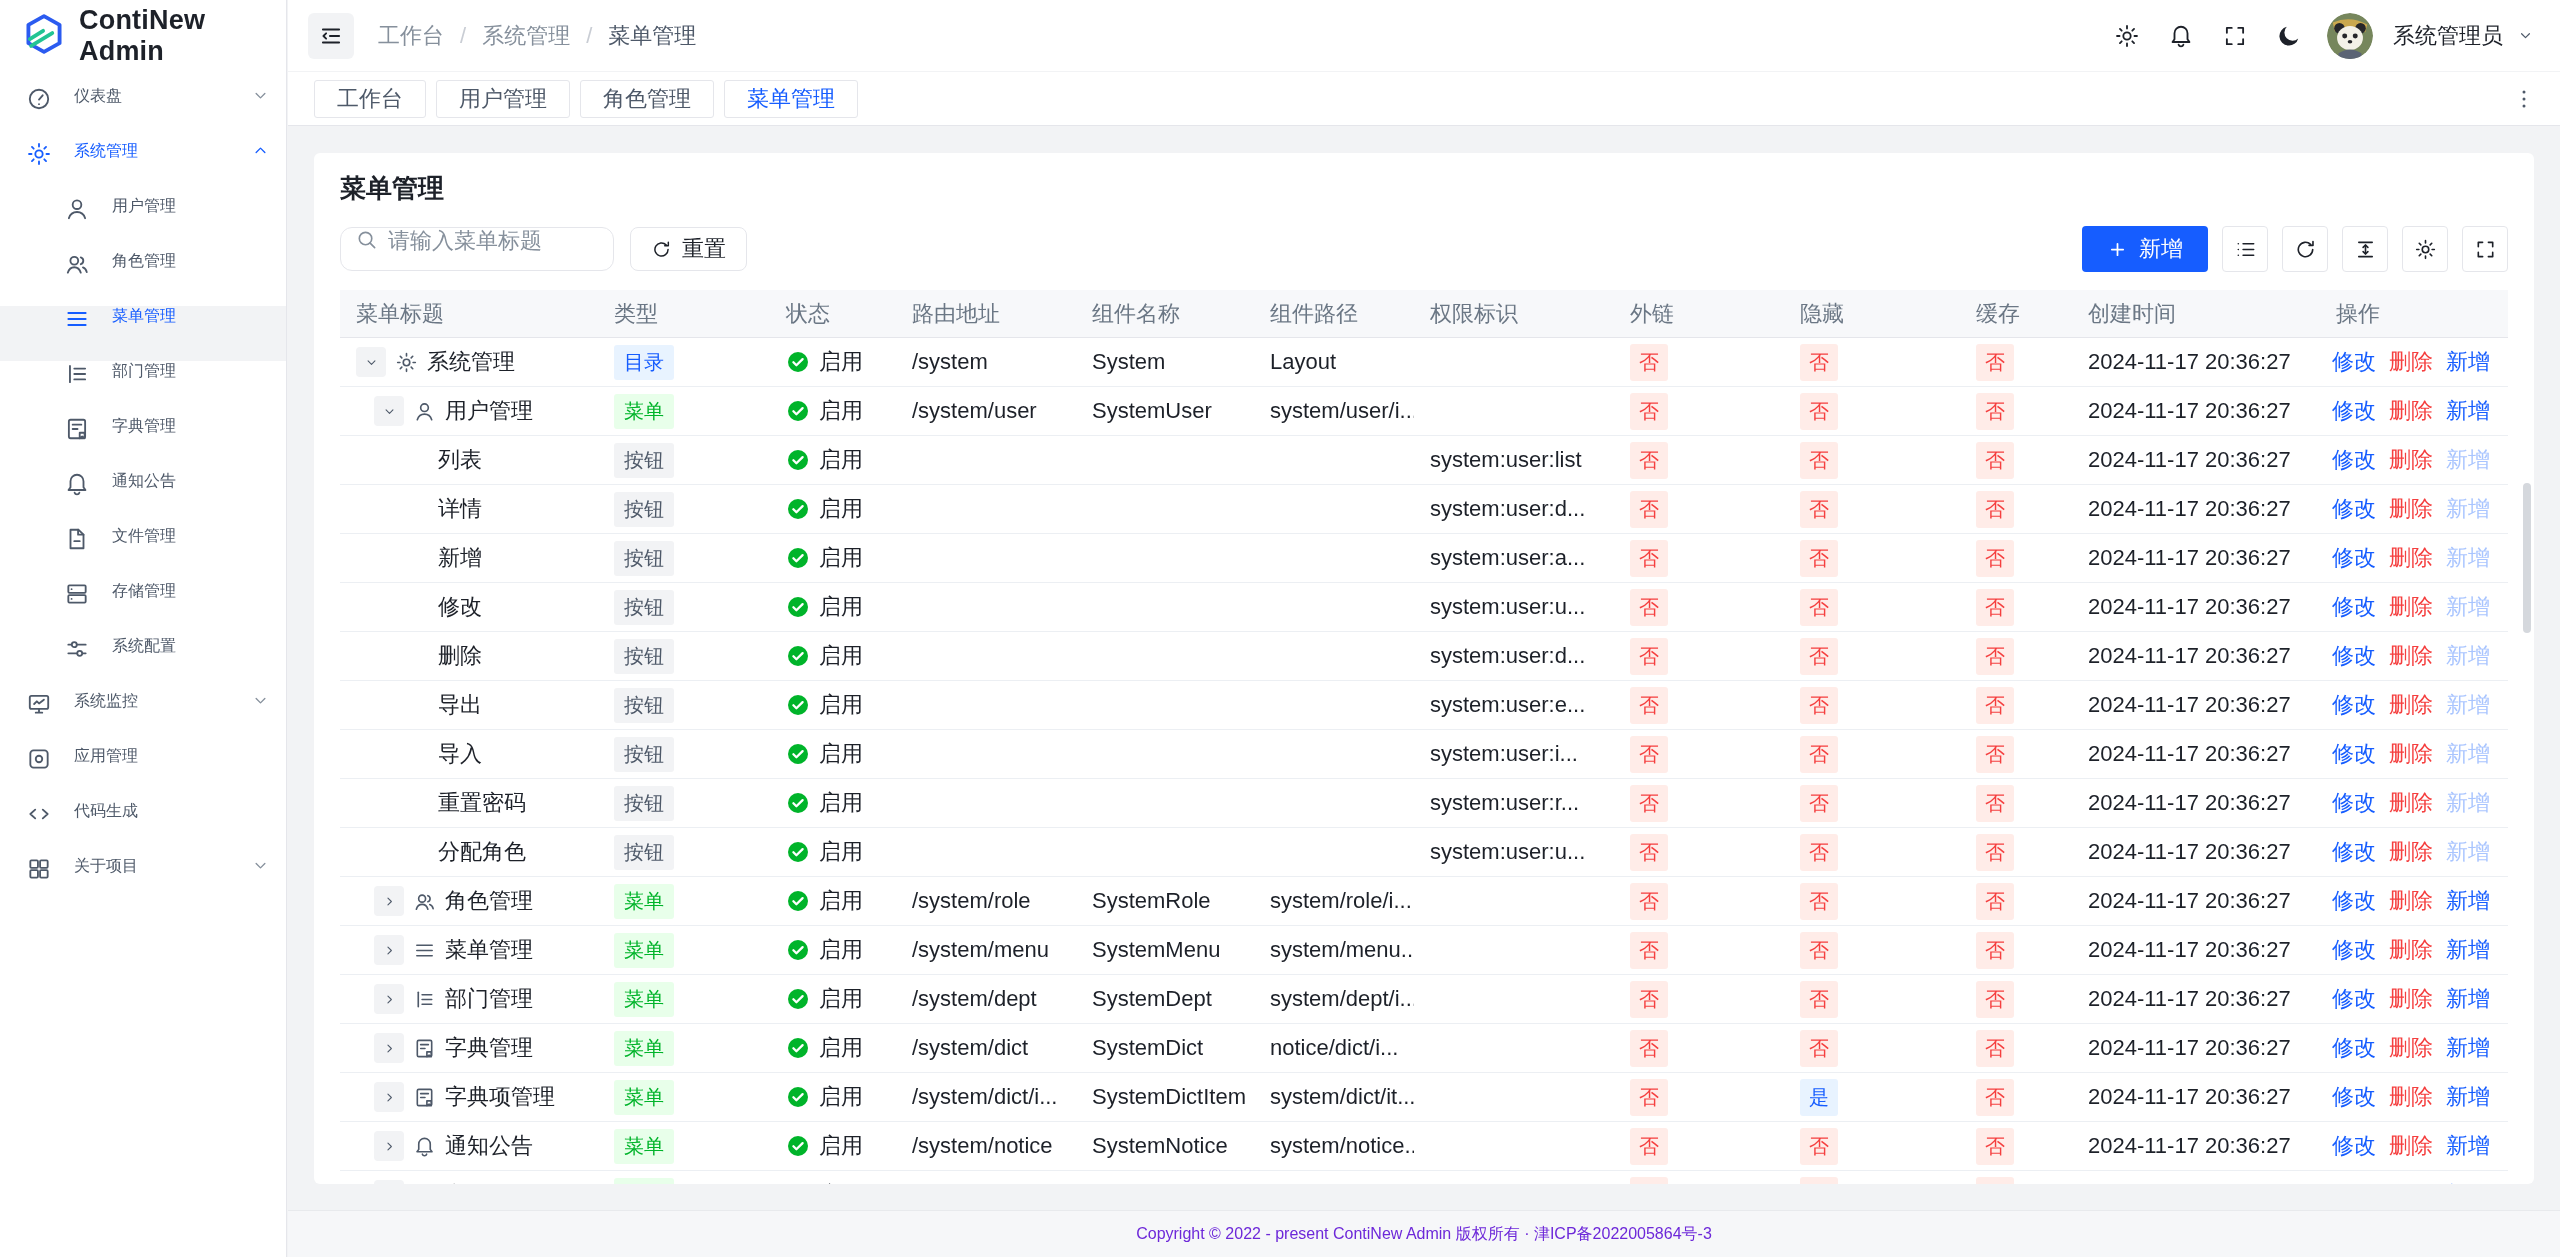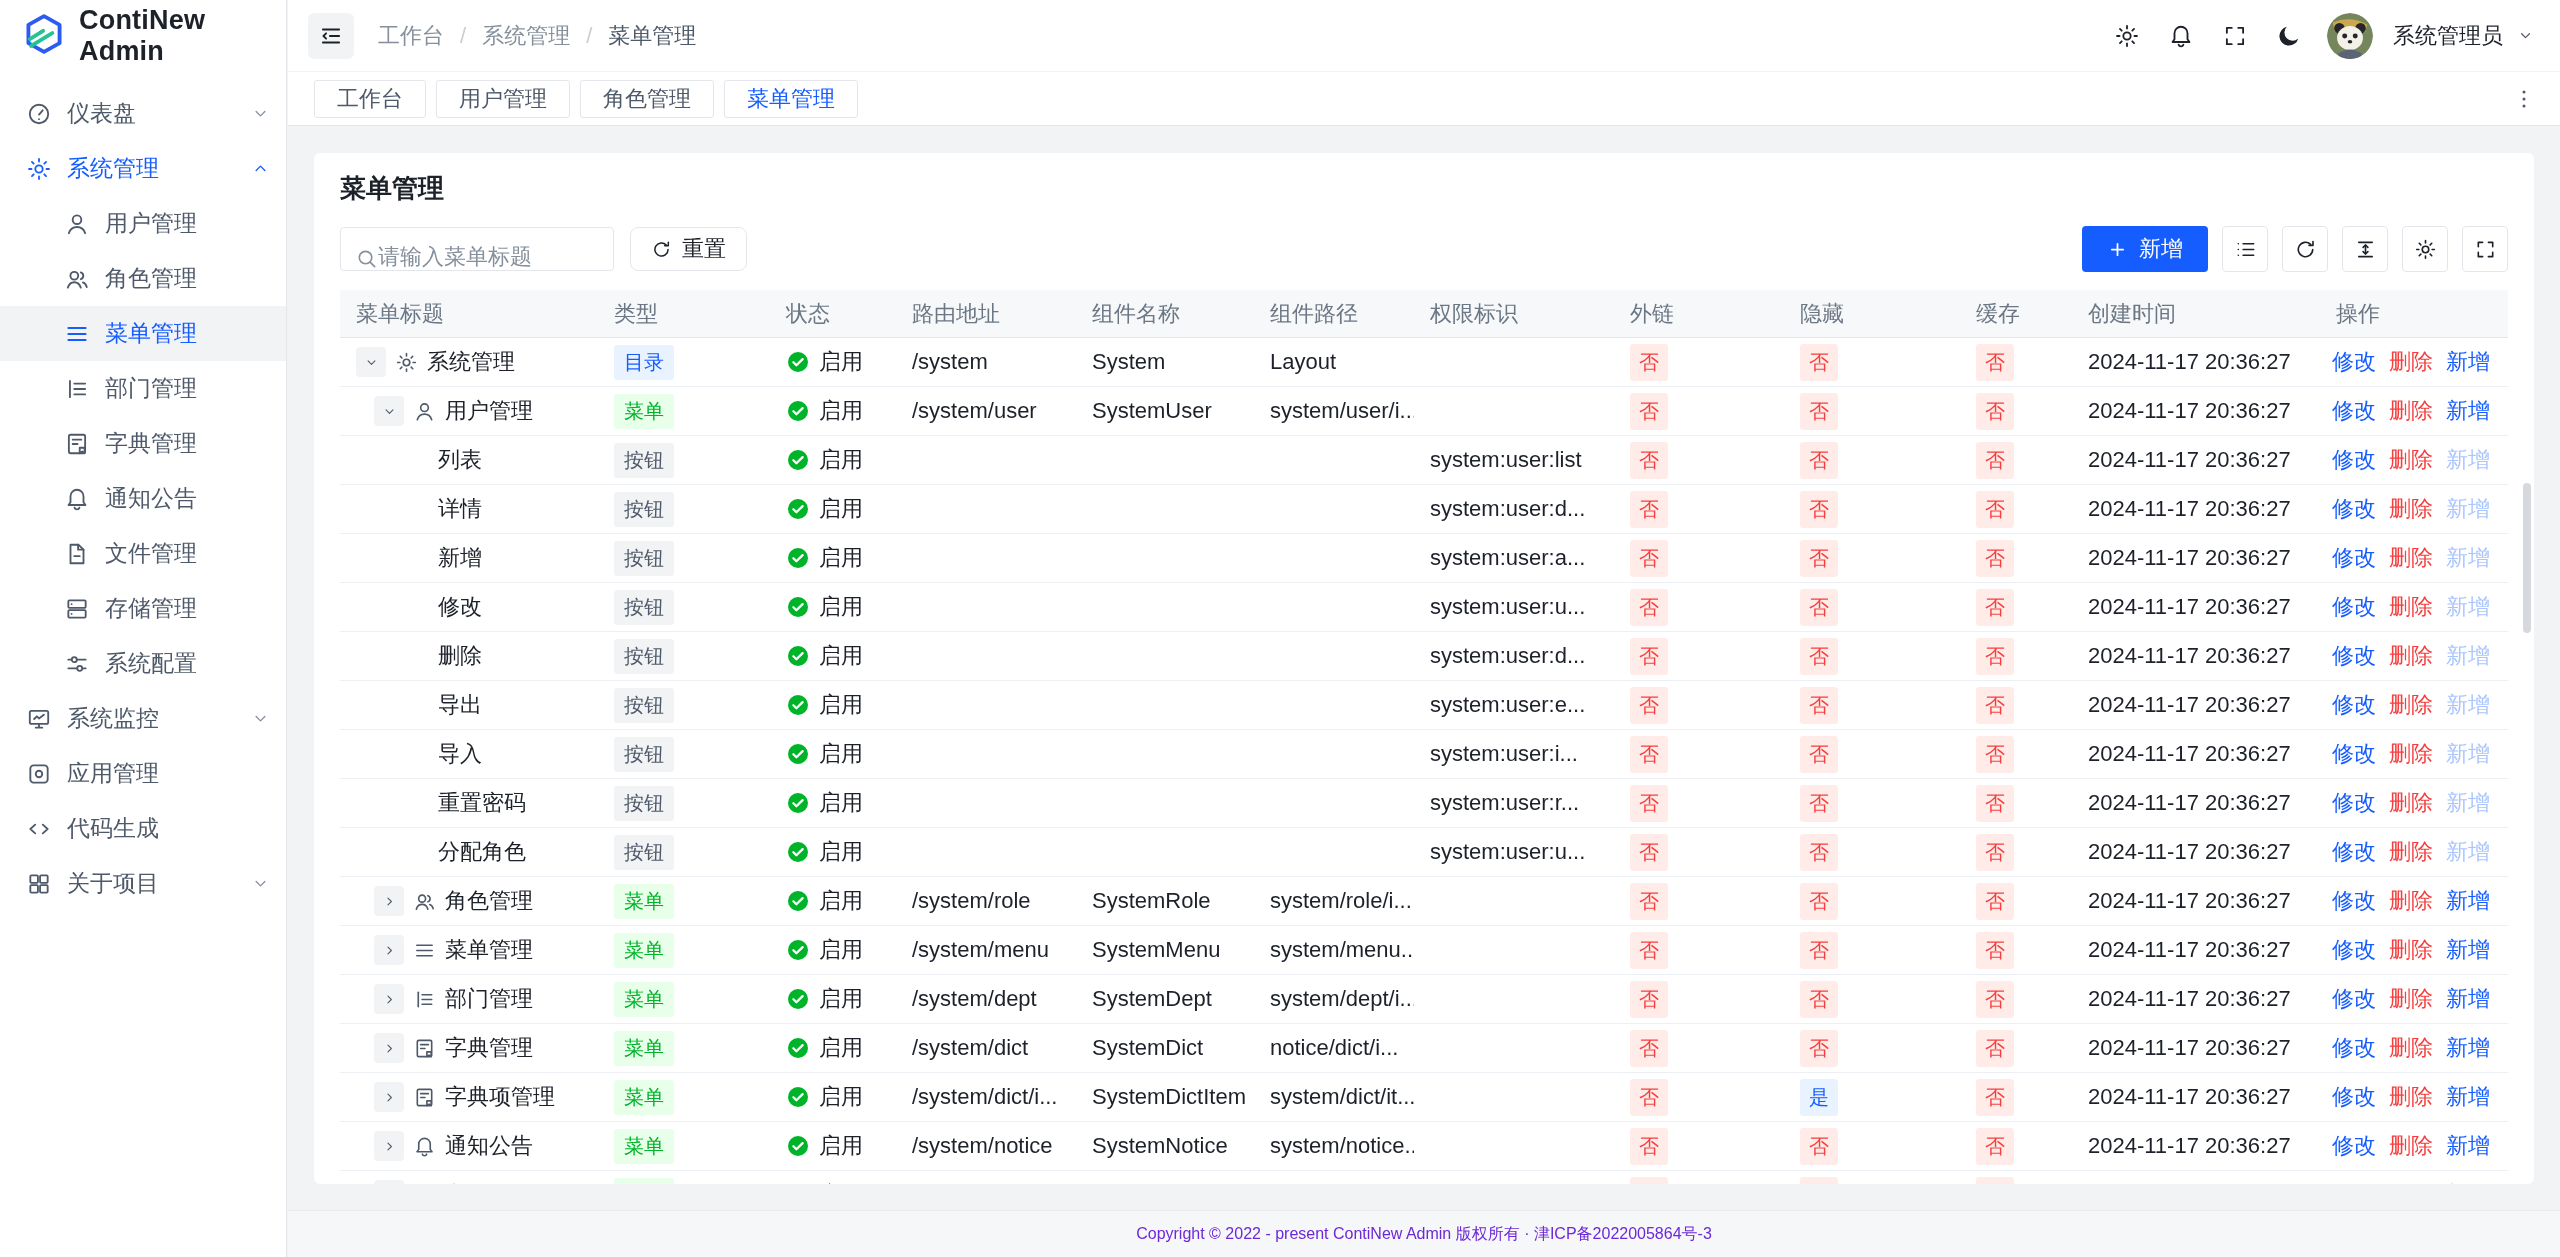--- a/index.html
+++ b/index.html
@@ -5,21 +5,21 @@
   * { margin:0; padding:0; box-sizing:border-box; }
   html,body { width:2560px; height:1257px; overflow:hidden; }
   body { font-family:"Liberation Sans","DejaVu Sans",sans-serif; background:#f2f3f5; color:#1d2129; position:relative; }
   .ic { width:1em; height:1em; stroke:currentColor; fill:none; stroke-width:1.7; stroke-linecap:round; stroke-linejoin:round; display:block; }
 
   
   .sidebar { position:absolute; left:0; top:0; width:287px; height:100%; background:#fff; border-right:1px solid #e5e6eb; z-index:3; }
   .logo { height:72px; display:flex; align-items:center; gap:13px; padding-left:22px; }
   .logo-name { font-size:27px; font-weight:700; color:#1d2129; letter-spacing:.2px; }
   .menu { padding-top:14px; }
-  .menu-item { height:55px; display:flex; align-items:center; gap:15px; padding:0 16px 0 26px; font-size:23px; color:#4e5969; cursor:pointer; }
+  .menu-item { height:55px; display:flex; gap:22px; padding:0 16px 0 26px; font-size:16px; color:#4e5969; cursor:pointer; }
   .menu-item .mi-icon { font-size:26px; color:#4e5969; flex:none; }
   .menu-item.sub { padding-left:64px; }
   .menu-item .chev { margin-left:auto; font-size:19px; color:#86909c; }
   .menu-item.parent-open { color:#165dff; }
   .menu-item.parent-open .mi-icon, .menu-item.parent-open .chev { color:#165dff; }
   .menu-item.active { background:#f2f3f5; color:#165dff; }
   .menu-item.active .mi-icon { color:#165dff; }
 
   
   .topbar { position:absolute; left:288px; top:0; right:0; height:72px; background:#fff; display:flex; align-items:center; padding:0 26px 0 20px; border-bottom:1px solid #f2f3f5; }
@@ -37,21 +37,21 @@
   .tabbar { position:absolute; left:288px; top:72px; right:0; height:54px; background:#fff; display:flex; align-items:center; padding:0 16px 0 26px; border-bottom:1px solid #e5e6eb; }
   .tab { height:38px; margin-right:10px; padding:0 22px; display:flex; align-items:center; border:1px solid #e5e6eb; border-radius:3px; font-size:22px; color:#4e5969; background:#fff; cursor:pointer; }
   .tab.active { color:#165dff; }
   .tab-more { margin-left:auto; width:40px; height:40px; display:flex; align-items:center; justify-content:center; font-size:24px; color:#4e5969; cursor:pointer; }
 
   
   .content { position:absolute; left:288px; top:127px; right:0; bottom:47px; background:#f2f3f5; padding:26px; }
   .card { background:#fff; border-radius:6px; height:100%; padding:14px 26px 0; overflow:hidden; position:relative; }
   .page-title { font-size:26px; font-weight:600; color:#1d2129; margin:4px 0 20px; }
   .toolbar { display:flex; align-items:center; }
-  .search-box { width:274px; height:44px; border:1px solid #e5e6eb; border-radius:4px; display:flex; align-items:flex-end; padding:0 14px; gap:0; background:#fff; color:#86909c; font-size:23px; }
+  .search-box { width:274px; height:44px; border:1px solid #e5e6eb; border-radius:12px; display:flex; align-items:flex-start; padding:0 14px; gap:10px; background:#fff; color:#86909c; font-size:23px; }
   .search-box input { border:none; outline:none; width:100%; font-size:22px; font-family:inherit; color:#1d2129; background:transparent; }
   .search-box input::placeholder { color:#86909c; }
   .btn-plain { height:44px; margin-left:16px; padding:0 20px; border:1px solid #e5e6eb; border-radius:8px; display:flex; align-items:center; gap:10px; font-size:22px; color:#1d2129; background:#fff; cursor:pointer; }
   .btn-plain .ic { font-size:21px; }
   .toolbar-right { margin-left:auto; display:flex; align-items:center; gap:14px; }
   .btn-primary { height:46px; padding:0 25px; background:#165dff; color:#fff; border:none; border-radius:4px; display:flex; align-items:center; gap:11px; font-size:22px; cursor:pointer; font-family:inherit; }
   .btn-primary .ic { font-size:21px; stroke-width:2; }
   .icon-btn { width:46px; height:46px; border:1px solid #e5e6eb; border-radius:4px; background:#fff; display:flex; align-items:center; justify-content:center; font-size:23px; color:#1d2129; cursor:pointer; }
 
   

